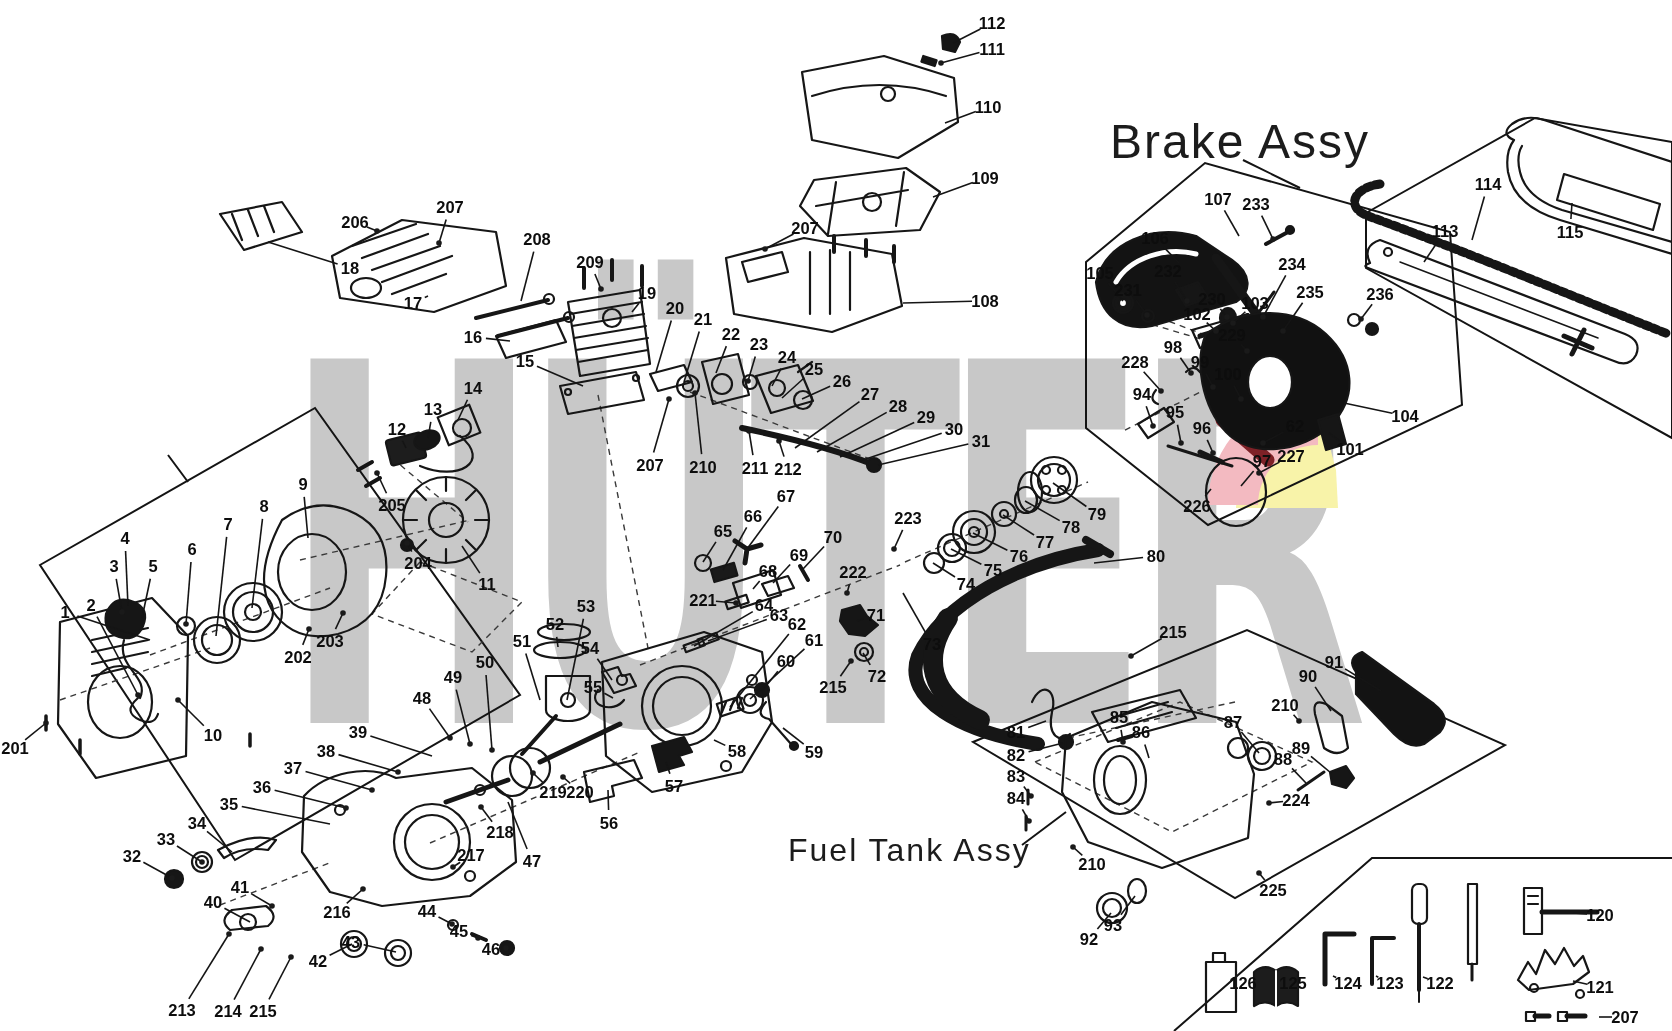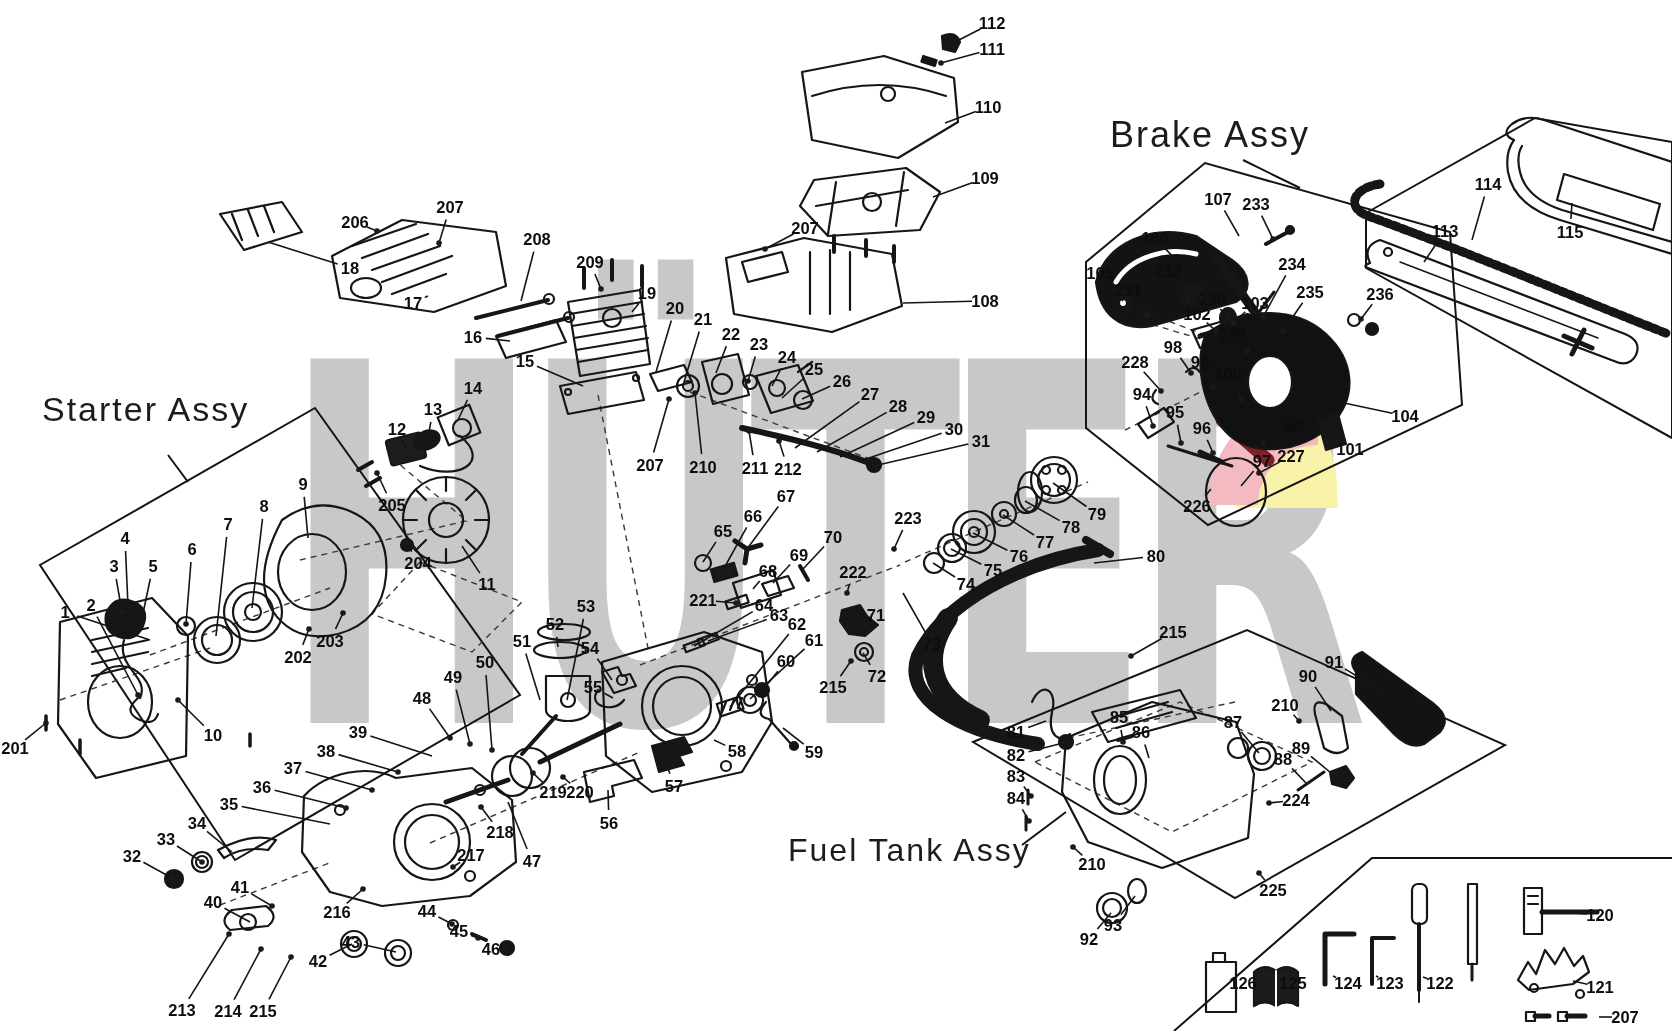--- a/index.html
+++ b/index.html
@@ -1045,17 +1045,16 @@
           <text x="1380" y="299.5" text-anchor="middle" class="num">236</text>
         </g>
         <g>
           <line x1="1283.5194956470536" y1="432.09901793750277" x2="1263" y2="443" stroke="#151515" stroke-width="1.6"></line>
           <circle cx="1263" cy="443" r="2.8" fill="#1a1a1a"></circle>
           <text x="1295" y="431.5" text-anchor="middle" class="num">62</text>
         </g>
       </g>
   </svg>
 
-  <div class="assembly-label" style="left: 42px; top: 390px; font-size: 34px;">Starter Assy</div>
-  <div class="assembly-label" style="left: 1110px; top: 114px; font-size: 36px;">Brake Assy</div>
+  <div class="assembly-label" style="left: 1110px; top: 114px; font-size: 48px;">Brake Assy</div>
   <div class="assembly-label" style="left: 788px; top: 832px; font-size: 32px; text-align: right;">Fuel Tank Assy</div>
 
 </div>
 
 </body></html>

